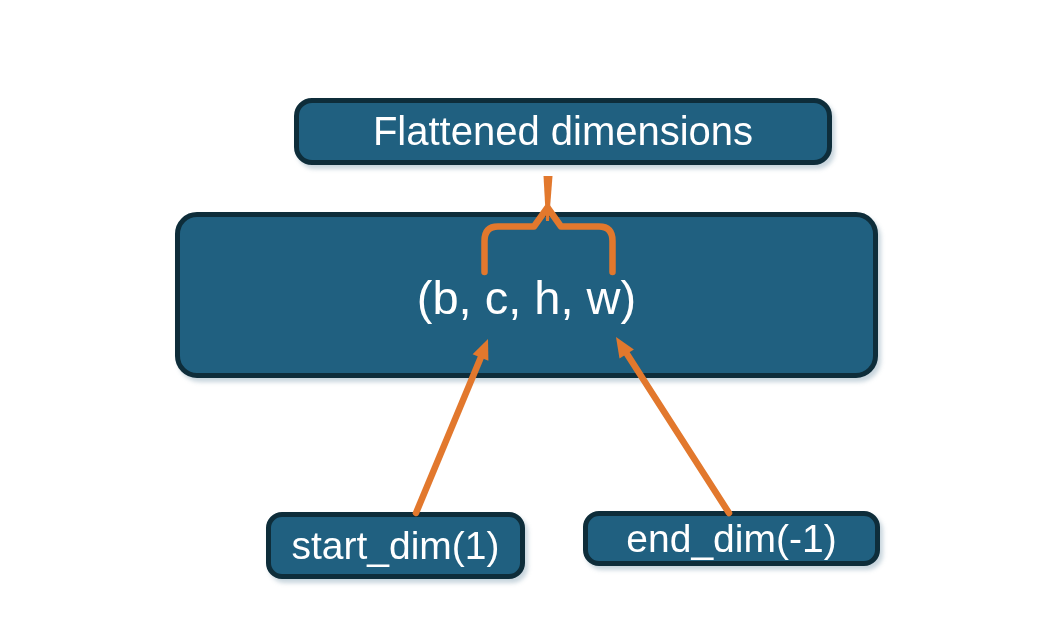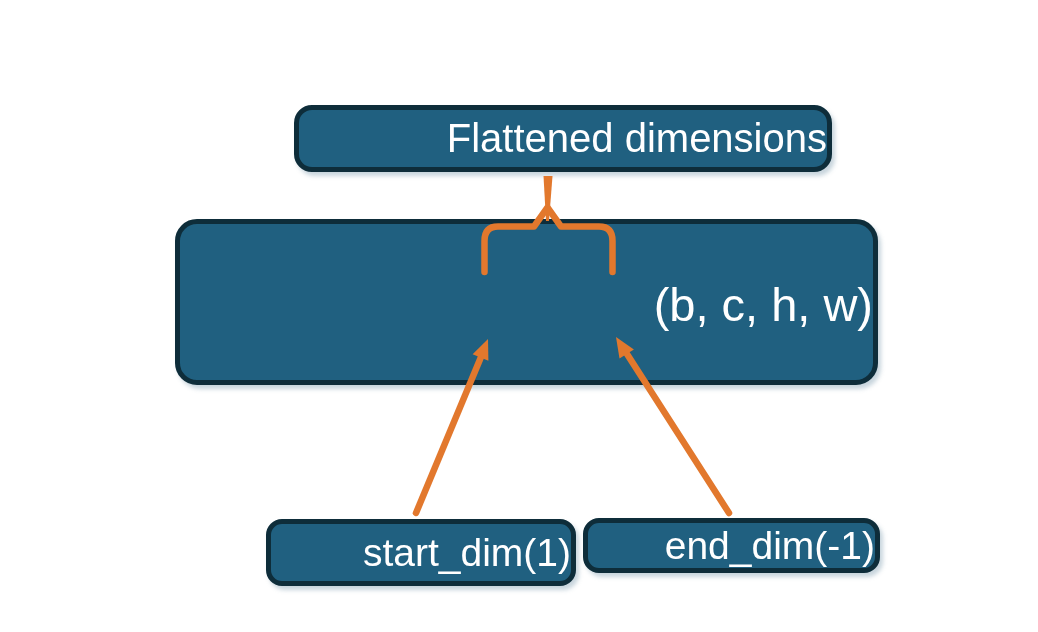--- a/index.html
+++ b/index.html
@@ -16,23 +16,22 @@
     font-family: "Liberation Sans", sans-serif;
   }
   .node {
     position: absolute;
     box-sizing: border-box;
     background: #206080;
     border: 5px solid #0E2D3A;
     color: #FFFFFF;
     display: flex;
     align-items: center;
-    justify-content: flex-end;
+    justify-content: center;
     box-shadow: 3px 4px 4px rgba(110, 145, 165, 0.38);
-    margin-top: 7px;
   }
   .node-flattened {
     left: 294px;
     top: 98px;
     width: 538px;
     height: 67px;
     border-radius: 18px;
     font-size: 40px;
   }
   .node-tensor {
@@ -40,21 +39,21 @@
     top: 212px;
     width: 703px;
     height: 166px;
     border-radius: 22px;
     font-size: 47px;
     padding-top: 4px;
   }
   .node-startdim {
     left: 266px;
     top: 512px;
-    width: 310px;
+    width: 259px;
     height: 67px;
     border-radius: 16px;
     font-size: 39px;
   }
   .node-enddim {
     left: 583px;
     top: 511px;
     width: 297px;
     height: 55px;
     border-radius: 16px;

